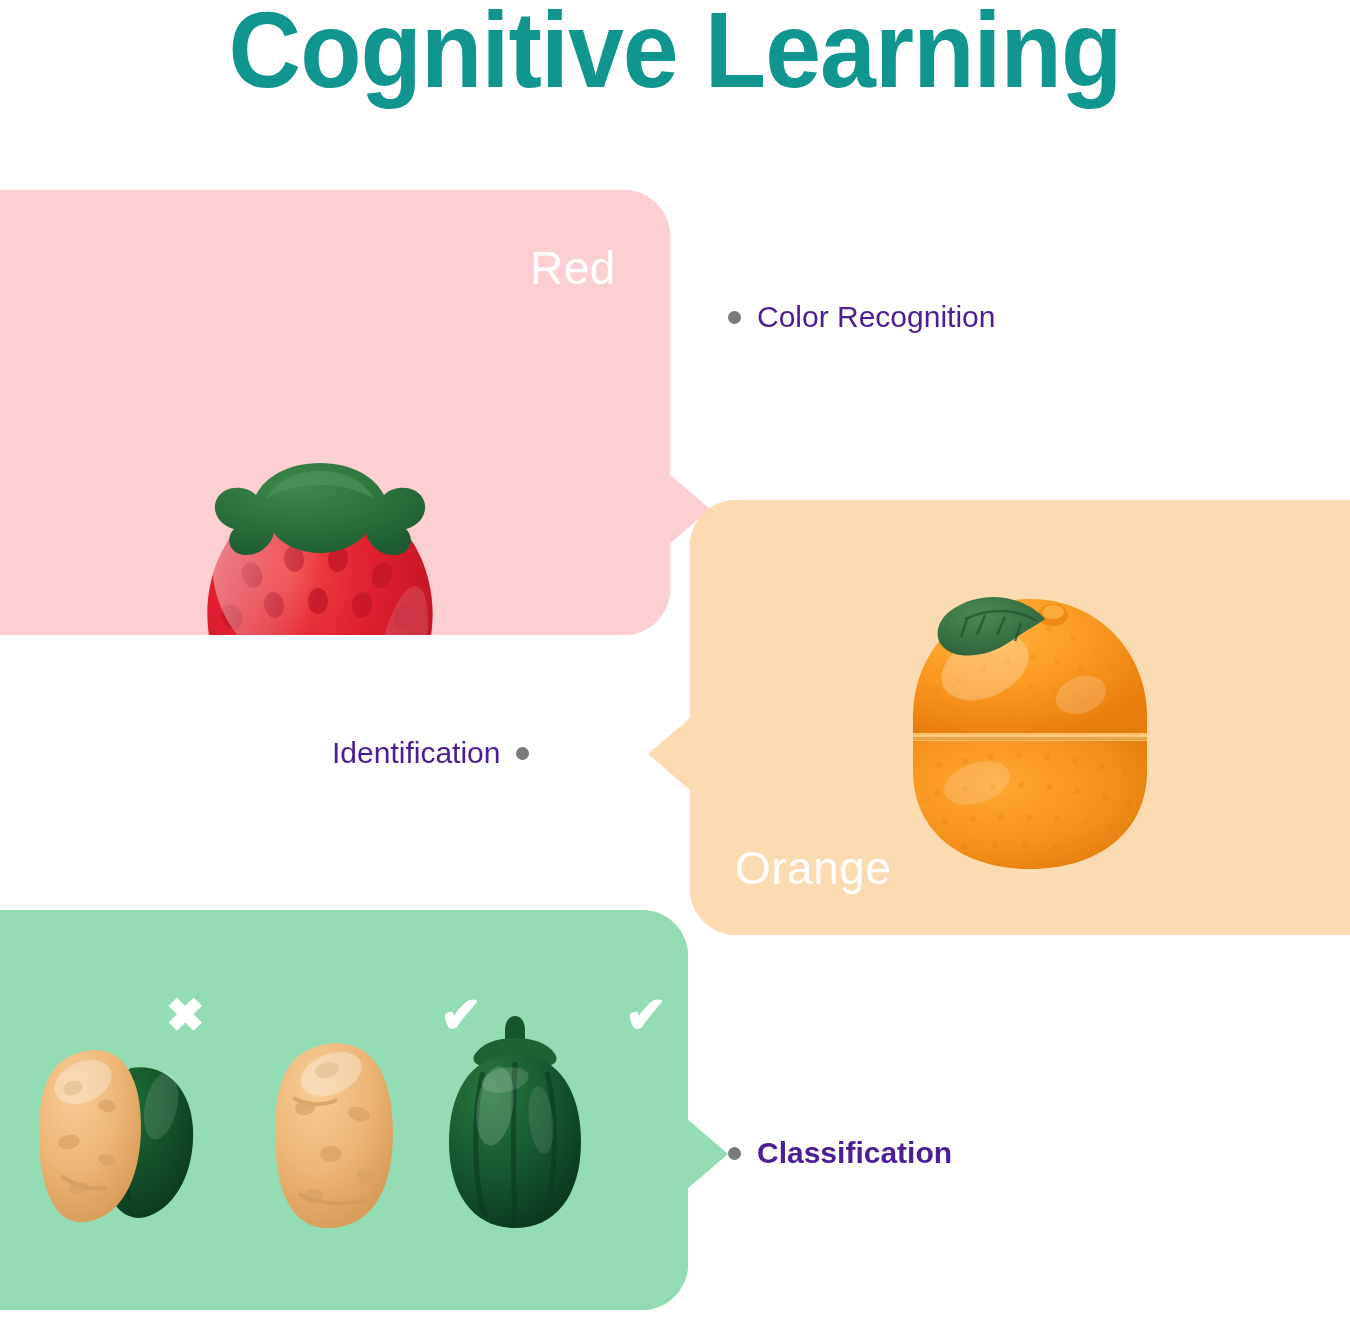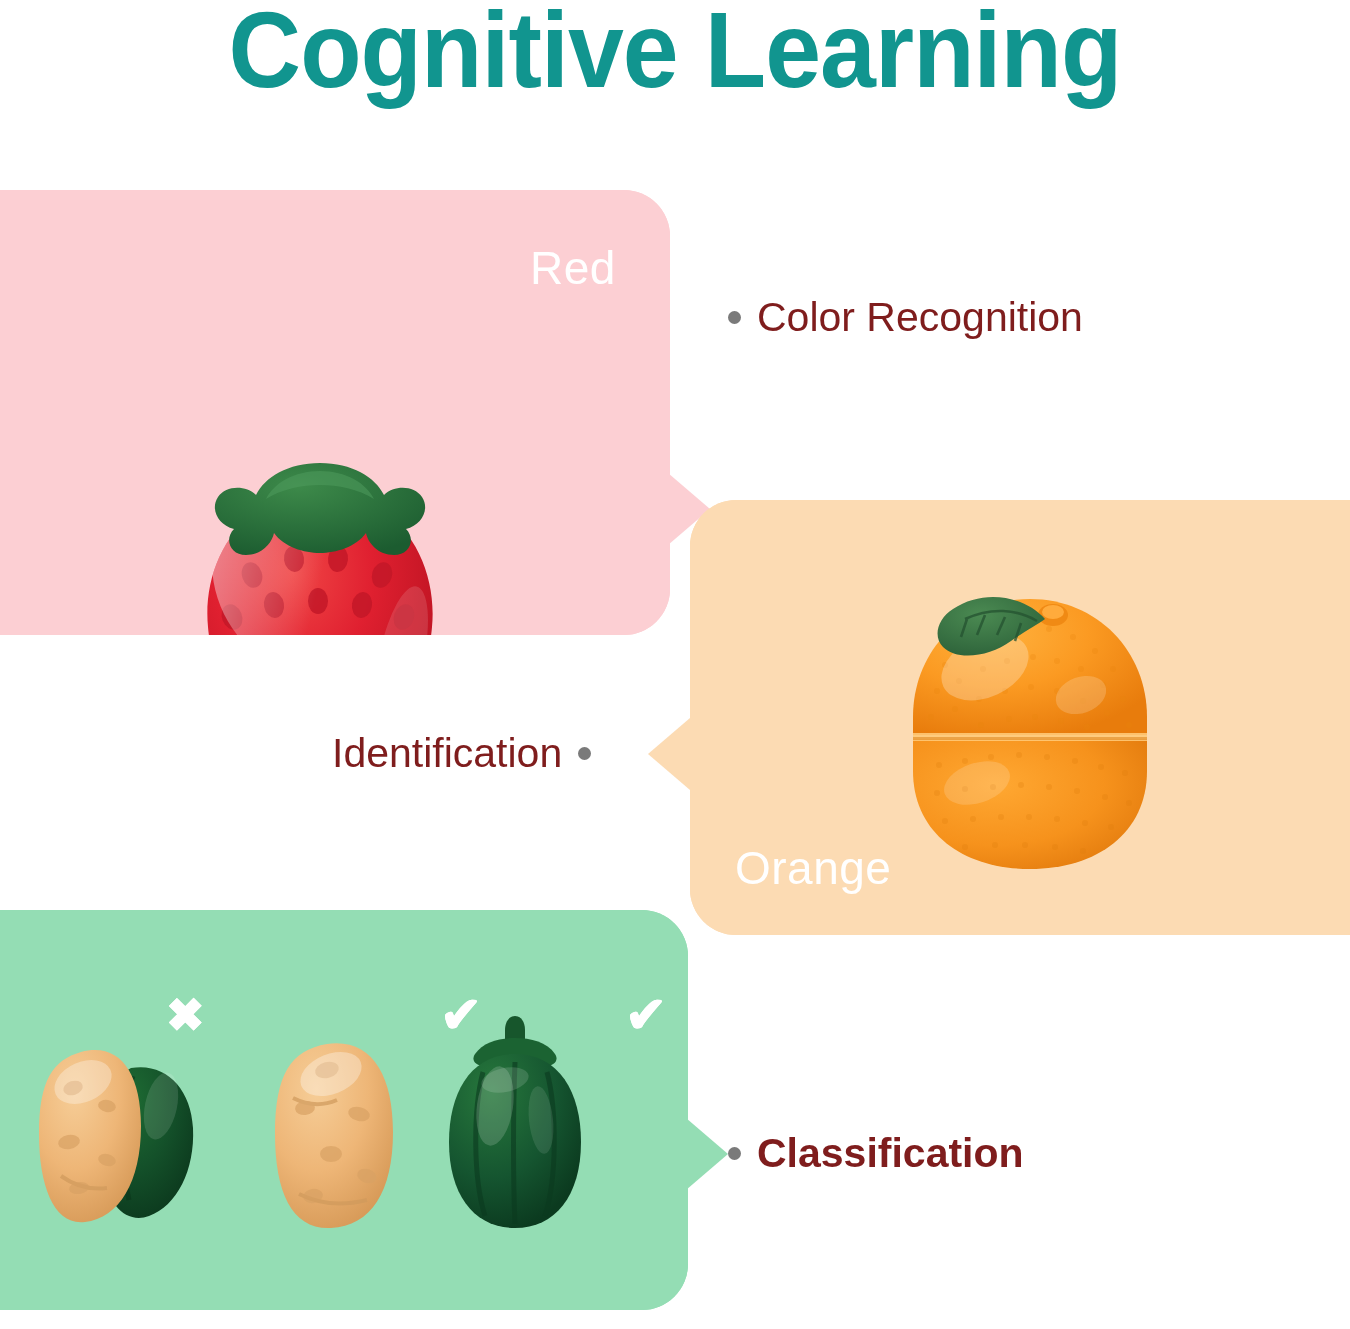--- a/index.html
+++ b/index.html
@@ -61,22 +61,22 @@
     font-size: 46px;
     line-height: 46px;
     font-weight: 400;
     letter-spacing: 0.5px;
     white-space: nowrap;
   }
 
   
   .caption {
     position: absolute;
-    color: #7f1d1d;
-    font-size: 41px;
+    color: #4c1d95;
+    font-size: 30px;
     line-height: 50px;
     white-space: nowrap;
     display: flex;
     align-items: center;
     gap: 16px;
     justify-content: space-between;
   }
   .caption .dot {
     width: 13px; height: 13px;
     border-radius: 50%;

